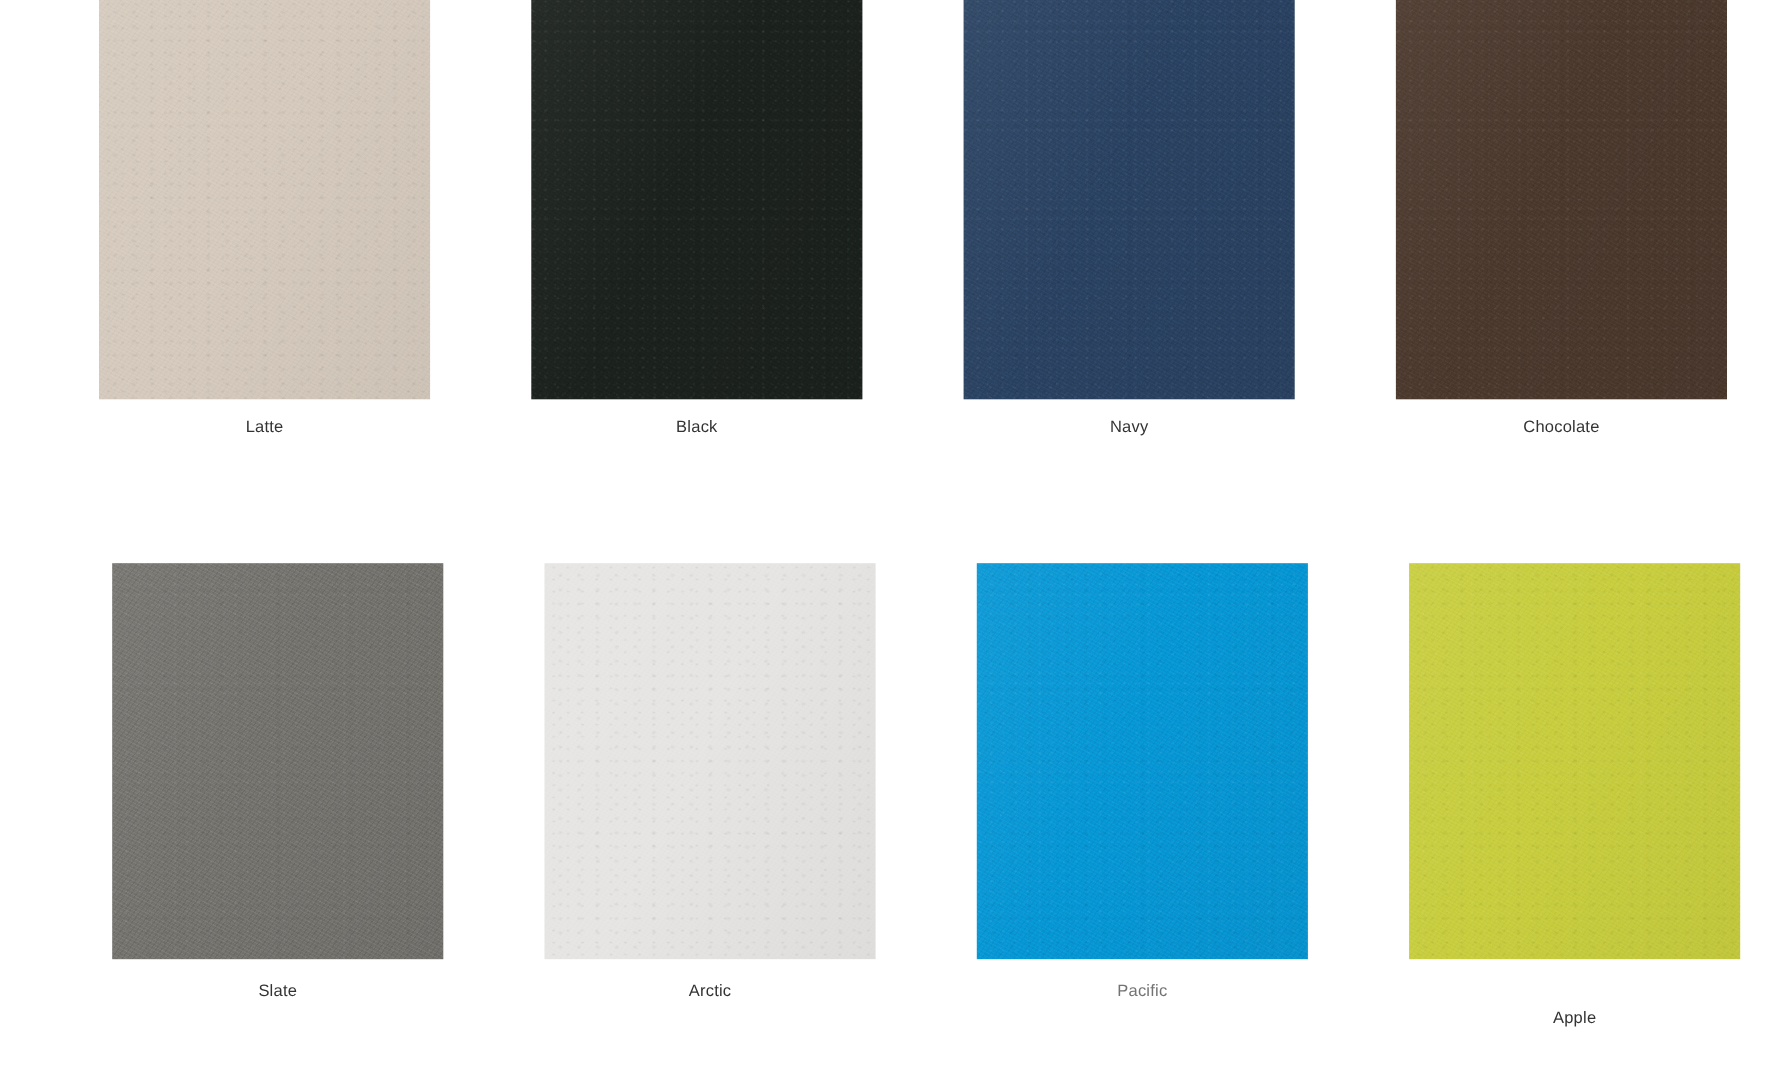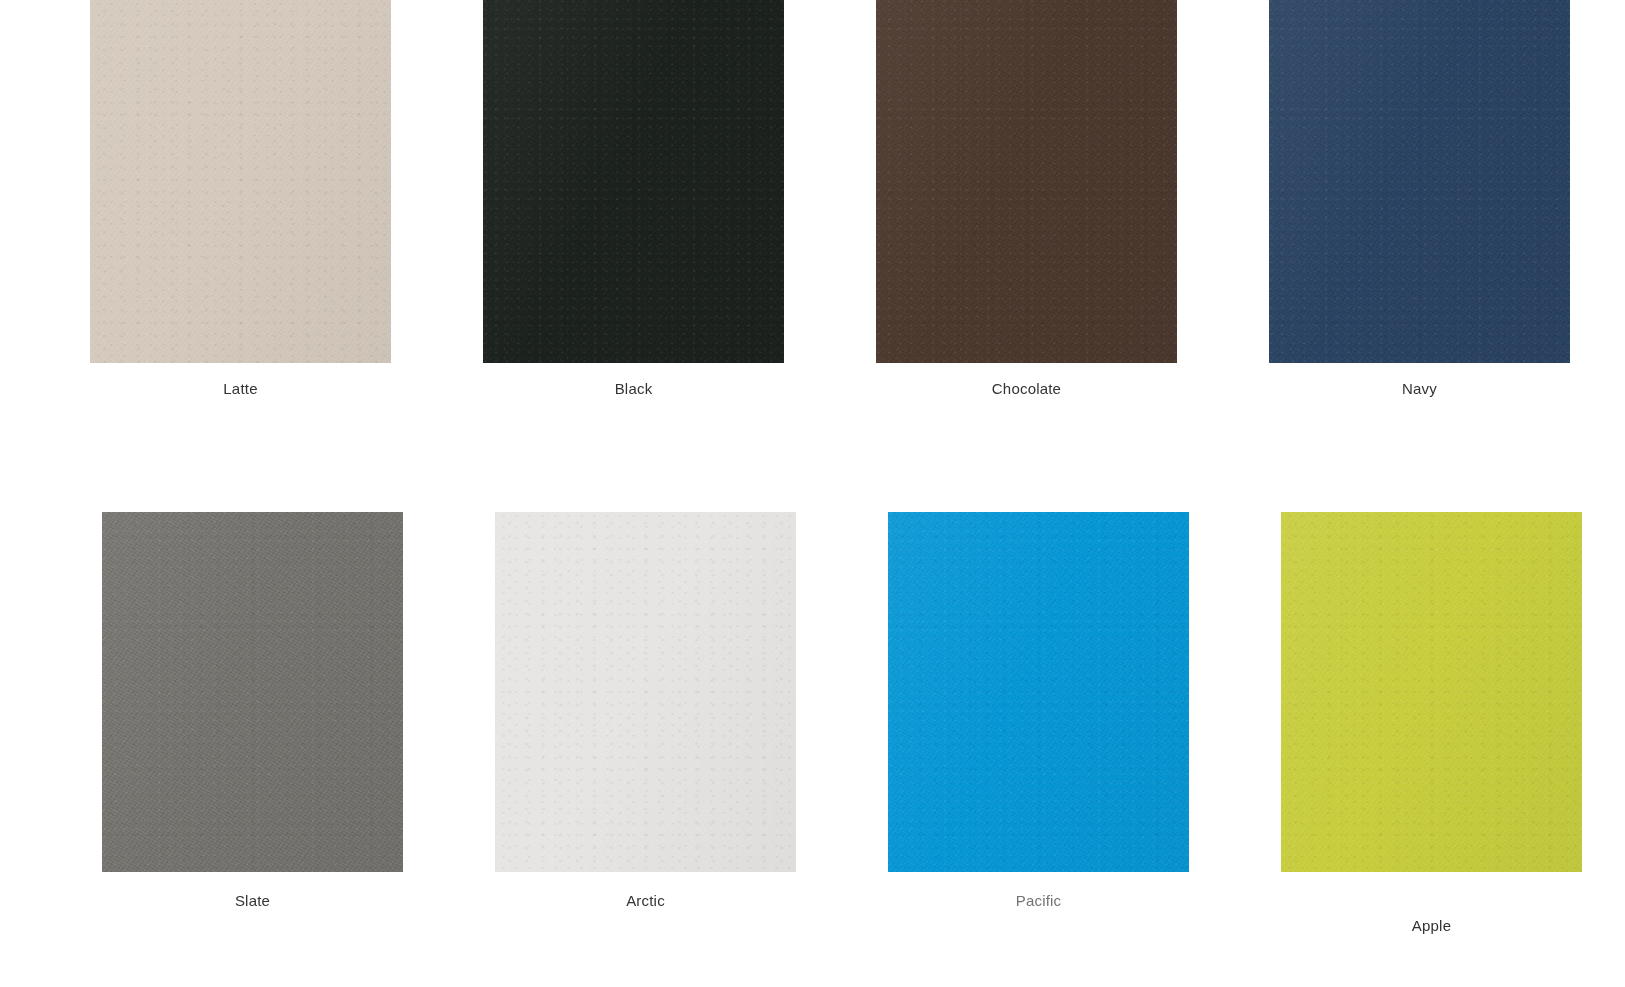--- a/index.html
+++ b/index.html
@@ -108,35 +108,35 @@
     <div class="swatch-cell">
       <div class="swatch-chip" style="background-color: rgb(27, 33, 29);">
         <div class="grain"></div>
         <div class="grain2"></div>
         <div class="sheen"></div>
       </div>
       <div class="swatch-label" style="color: rgb(51, 51, 51);">Black</div>
     </div>
 
     <div class="swatch-cell">
+      <div class="swatch-chip" style="background-color: rgb(42, 66, 97);">
+        <div class="grain"></div>
+        <div class="grain2"></div>
+        <div class="sheen"></div>
+      </div>
+      <div class="swatch-label" style="color: rgb(51, 51, 51);">Navy</div>
+    </div>
+
+    <div class="swatch-cell">
       <div class="swatch-chip" style="background-color: rgb(75, 56, 45);">
         <div class="grain"></div>
         <div class="grain2"></div>
         <div class="sheen"></div>
       </div>
       <div class="swatch-label" style="color: rgb(51, 51, 51);">Chocolate</div>
-    </div>
-
-    <div class="swatch-cell">
-      <div class="swatch-chip" style="background-color: rgb(42, 66, 97);">
-        <div class="grain"></div>
-        <div class="grain2"></div>
-        <div class="sheen"></div>
-      </div>
-      <div class="swatch-label" style="color: rgb(51, 51, 51);">Navy</div>
     </div>
   </div>
 
   <div class="swatch-row row-2">
     <div class="swatch-cell">
       <div class="swatch-chip" style="background-color: rgb(115, 114, 109);">
         <div class="grain"></div>
         <div class="grain2"></div>
         <div class="sheen"></div>
       </div>

